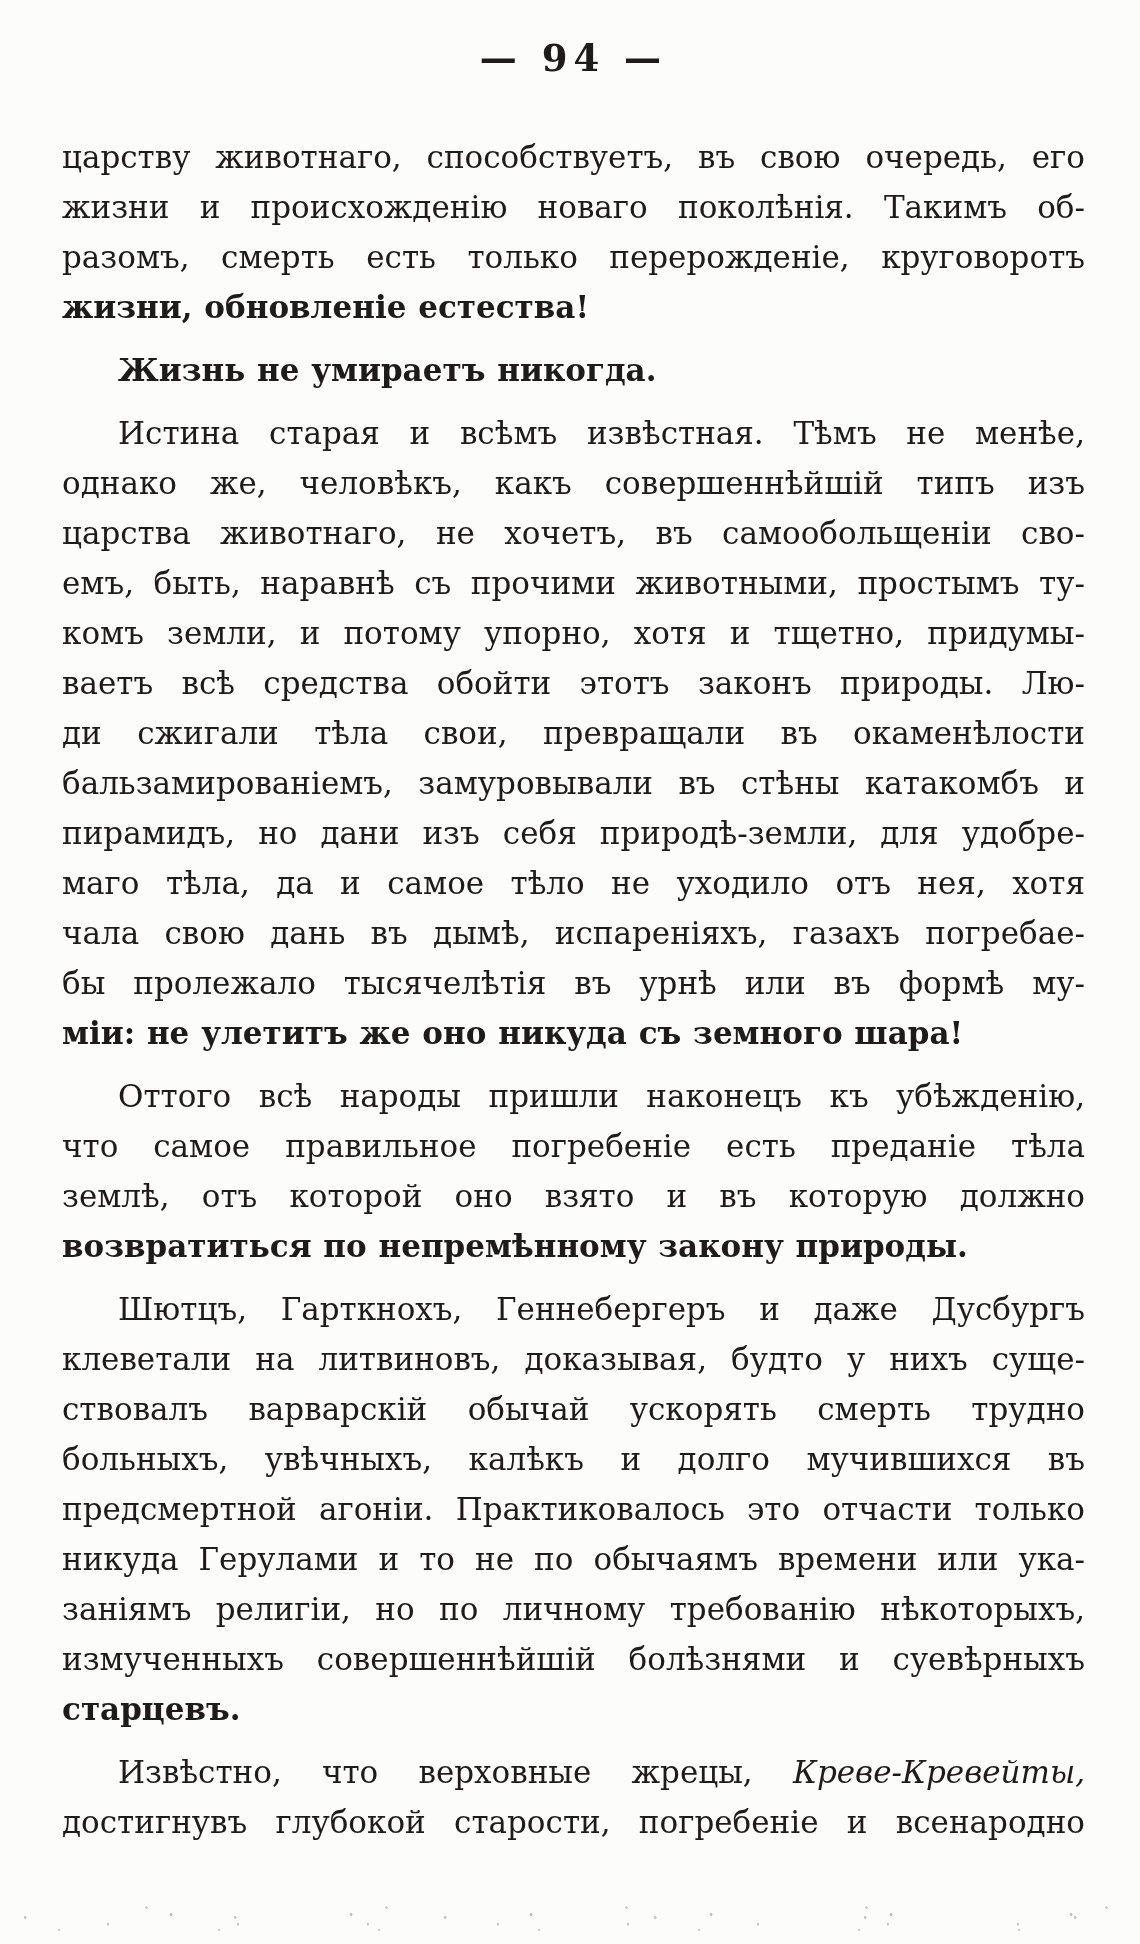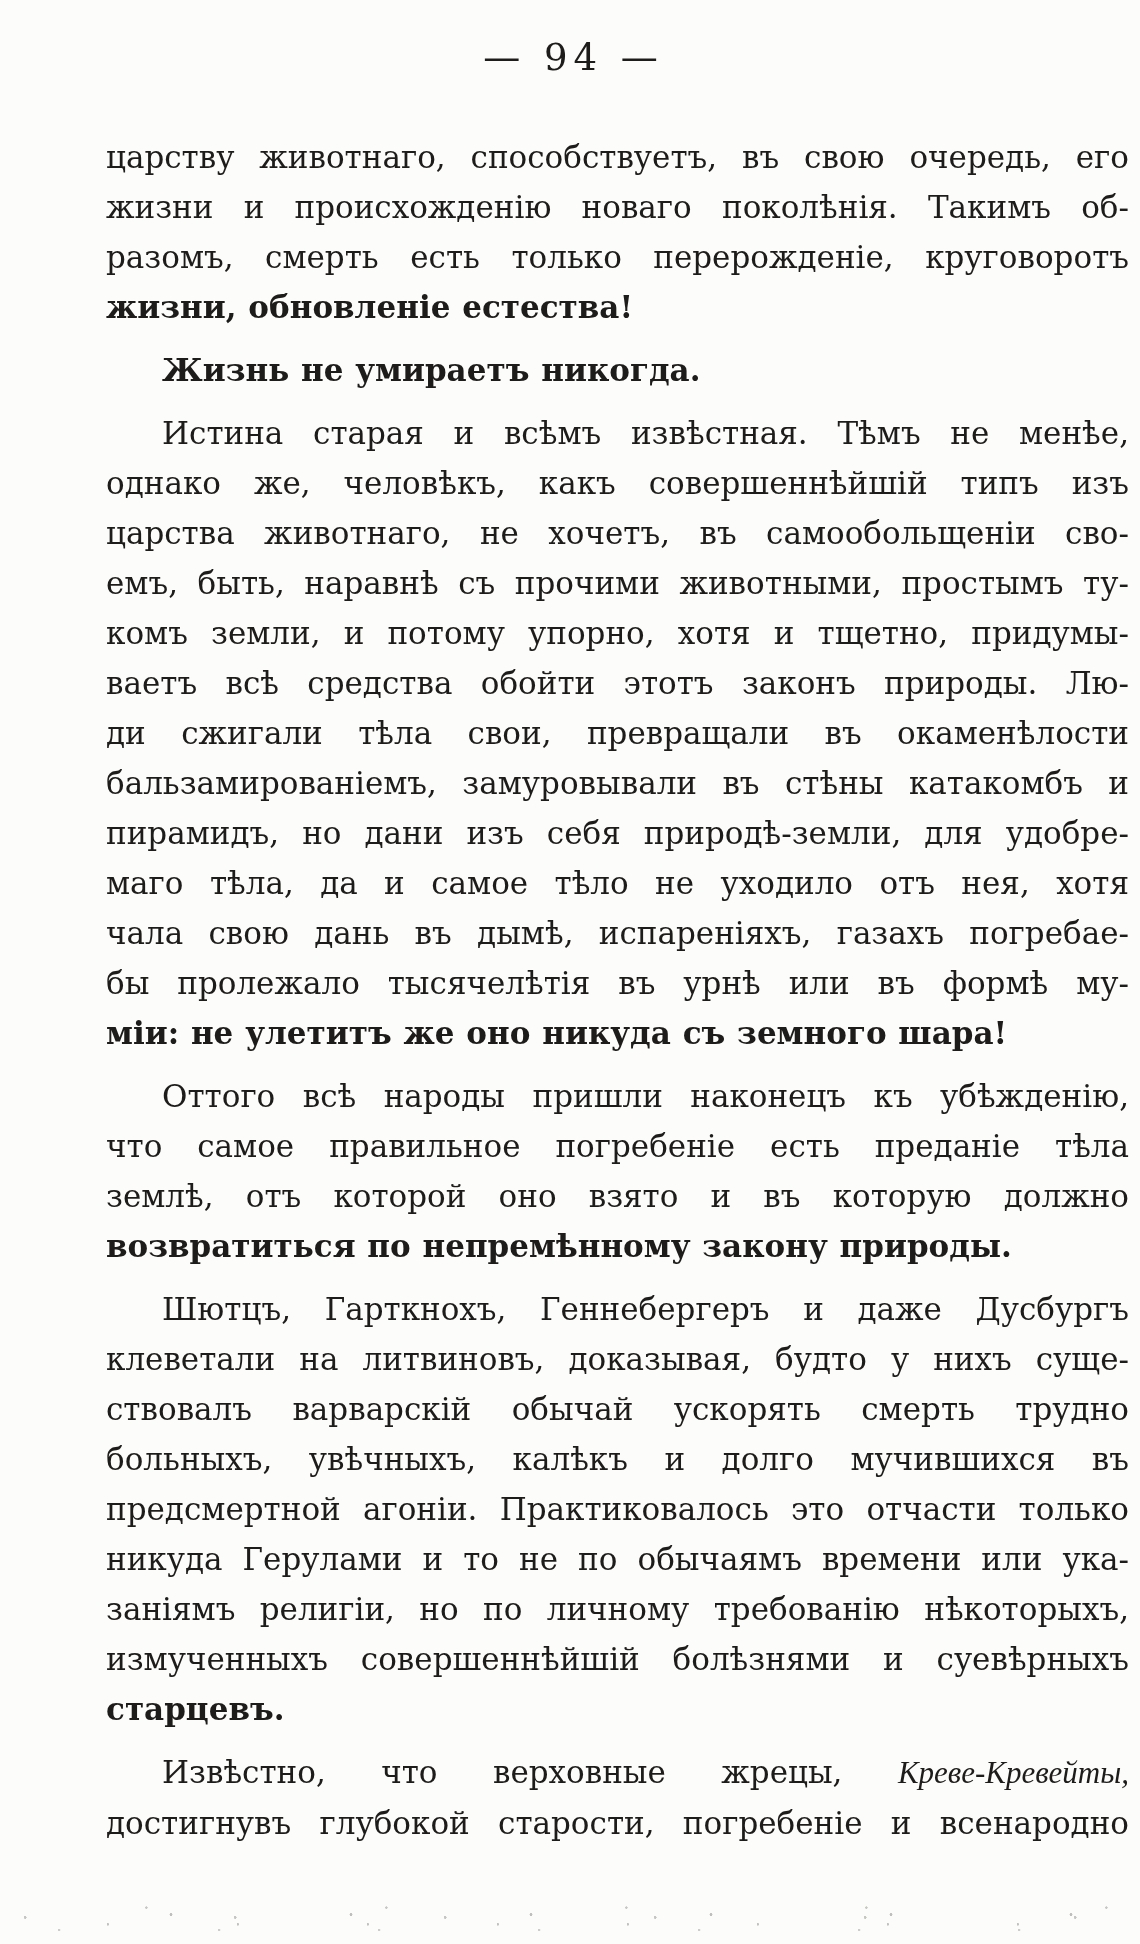--- a/index.html
+++ b/index.html
@@ -20,43 +20,43 @@
     box-sizing:border-box;
     width:1140px;height:1944px;
     padding:36px 55px 0 62px;
   }
   .page-number{
     text-align:center;
     font-size:37px;
     line-height:44px;
     letter-spacing:6px;
     margin-bottom:52px;
-    font-weight:normal;
+    font-weight:bold;
     font-stretch:normal;
   }
-  .textblock{width:1023px;margin-left:44px;}
+  .textblock{width:1023px;}
   .line{
     font-size:31px;
     line-height:50px;
     text-align:justify;
     text-align-last:justify;
     word-spacing:1px;
     white-space:normal;
   }
   .line.end{
     text-align-last:left;
     font-weight:bold;
   }
   .line.indent{
     text-indent:56px;
   }
   .line.pstart{
     margin-top:13px;
   }
-  .em{font-style:italic;font-family:Liberation Serif, serif;}
+  .em{font-style:italic;}
   
   .scan-noise{
     position:absolute;
     left:0;bottom:0;
     width:1140px;height:70px;
     background-image:
       radial-gradient(circle 1.3px at 12% 62%, #9a9a95 0 1.2px, transparent 1.6px),
       radial-gradient(circle 1.1px at 37% 80%, #a8a8a2 0 1px, transparent 1.5px),
       radial-gradient(circle 1.2px at 61% 48%, #9d9d98 0 1px, transparent 1.5px),
       radial-gradient(circle 1px at 83% 72%, #93938e 0 1px, transparent 1.4px),

